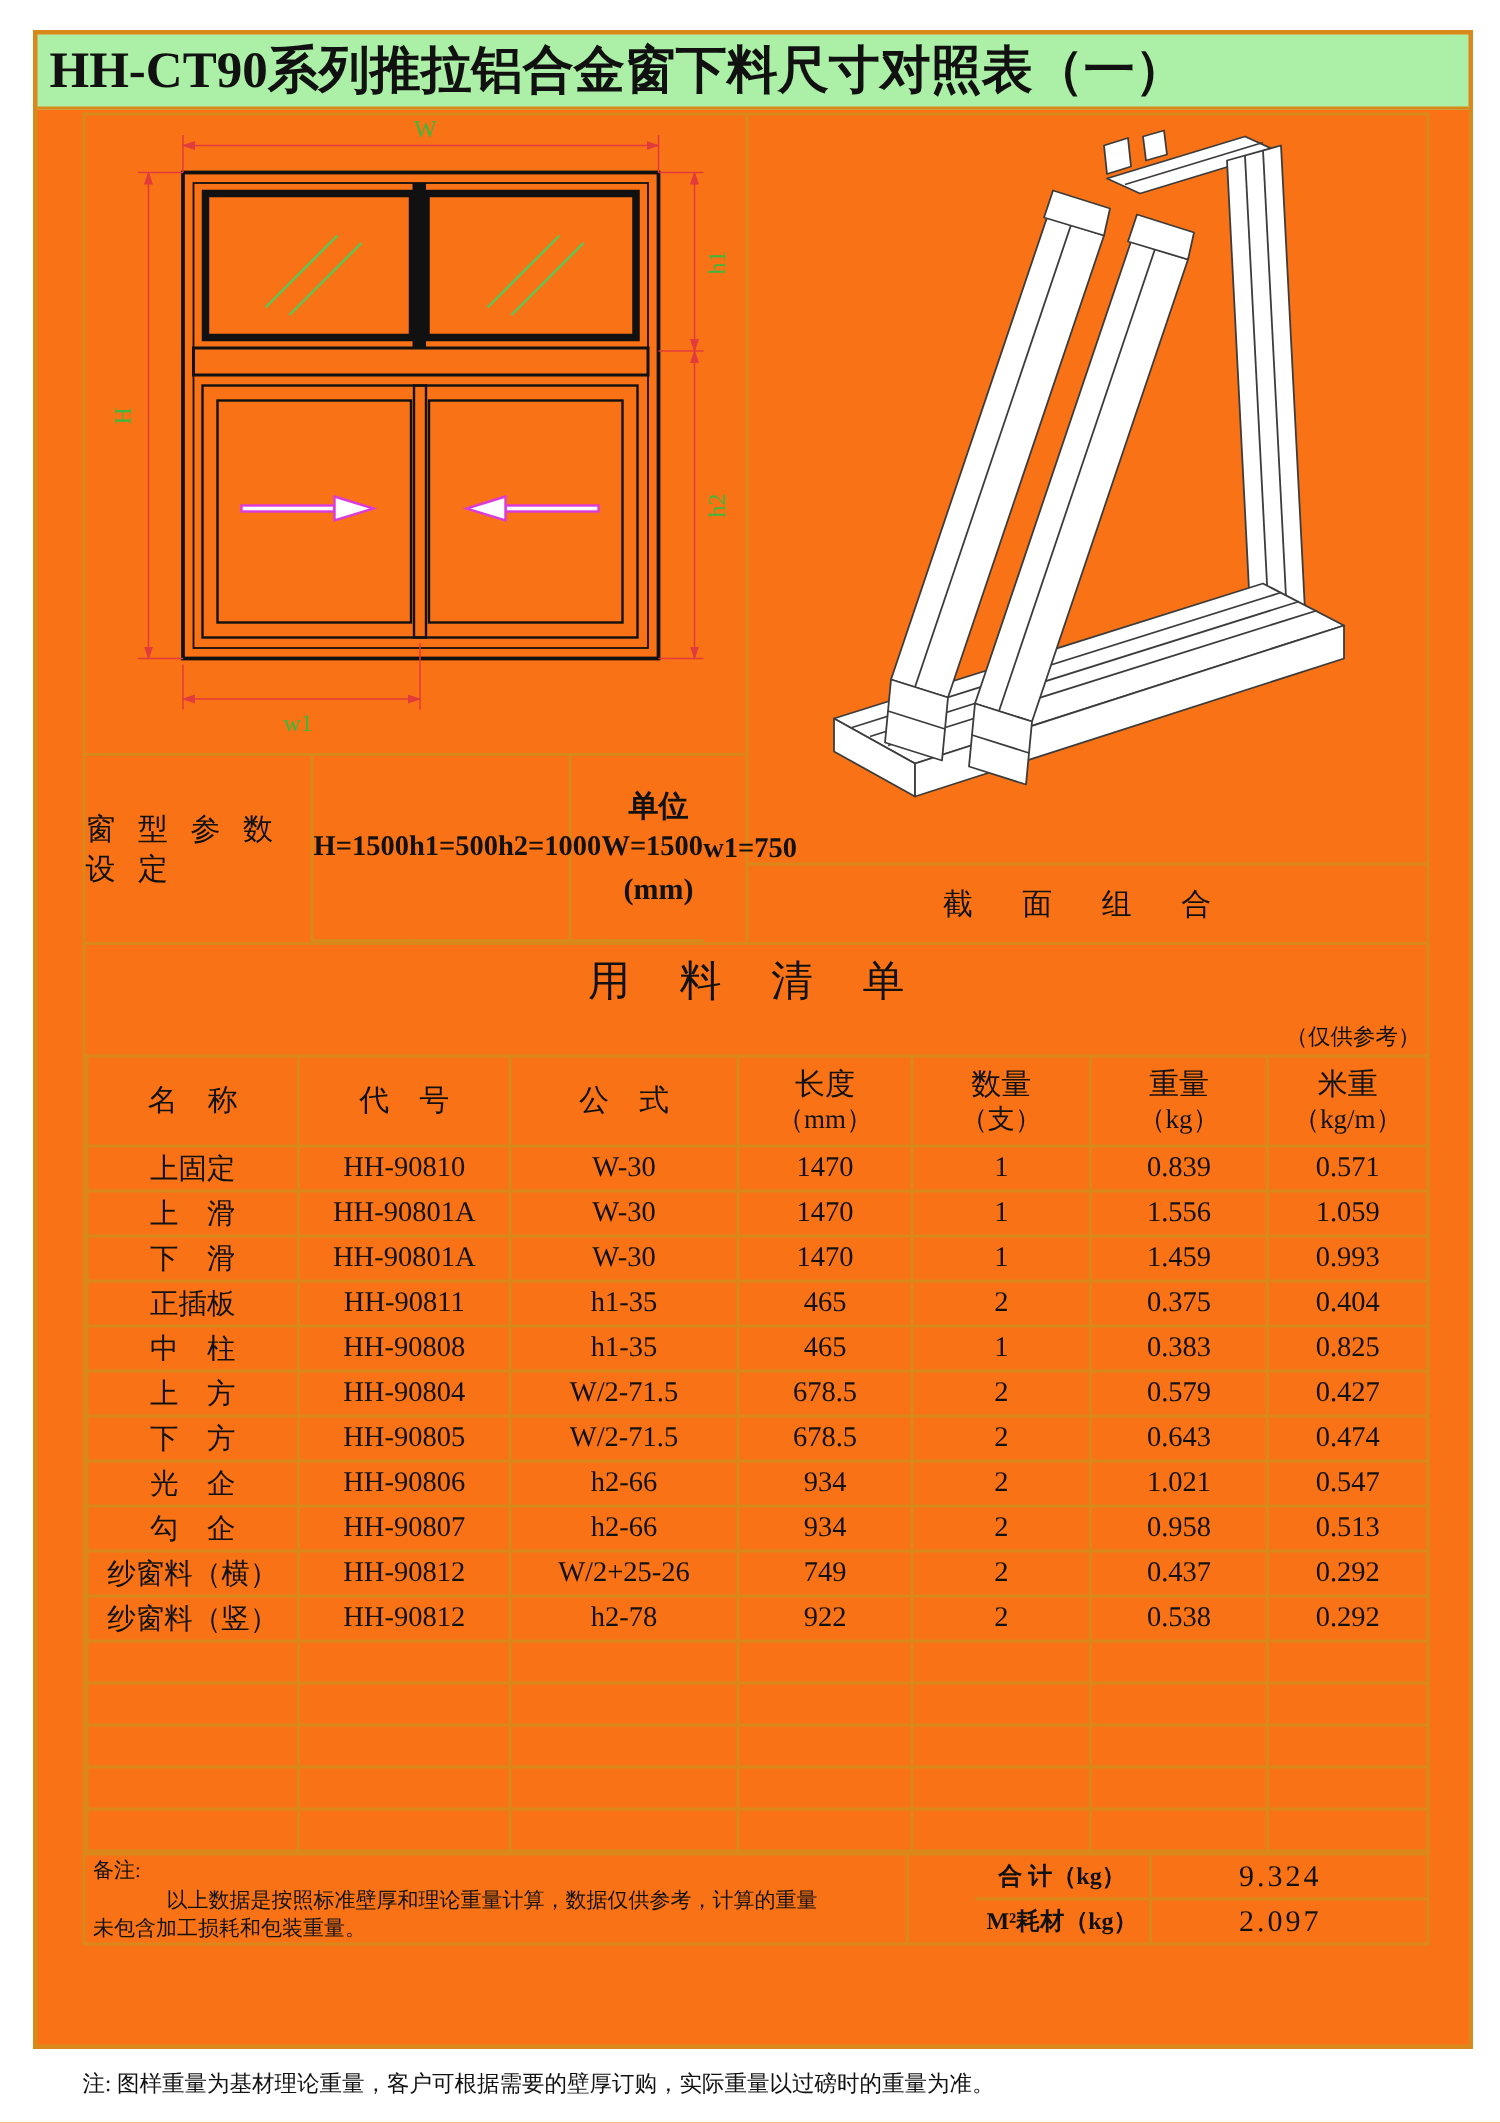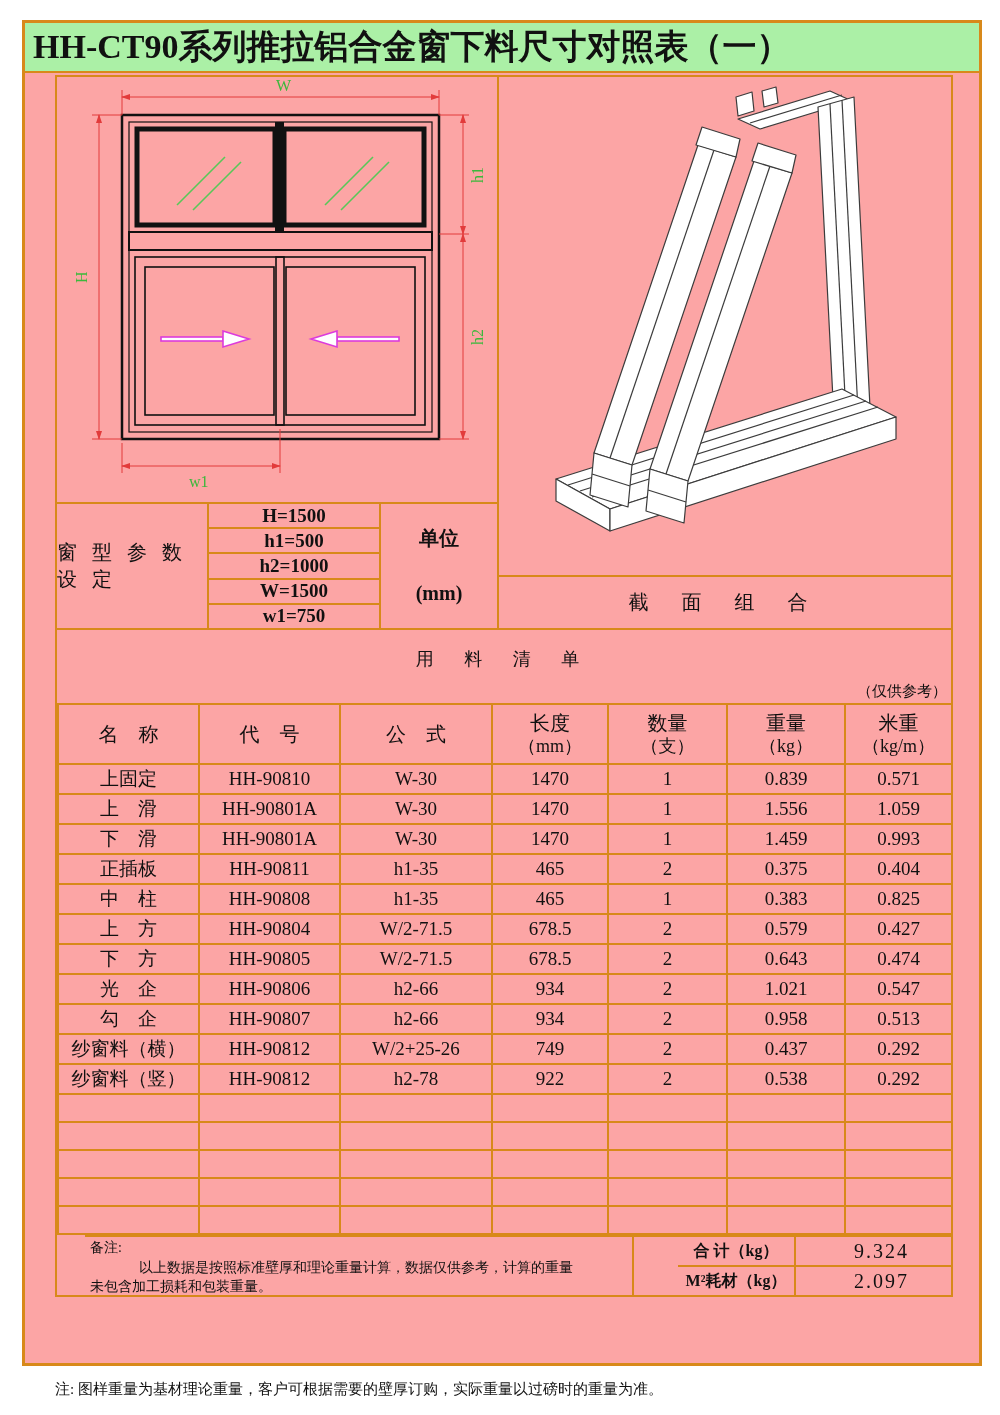--- a/index.html
+++ b/index.html
@@ -10,55 +10,55 @@
     --magenta:#DC3BDC;
   }
   *{box-sizing:border-box;}
   html,body{margin:0;padding:0;}
   body{
     width:1000px;height:1415px;position:relative;background:#fff;
     font-family:"Liberation Serif","DejaVu Serif",serif;color:#111;overflow:hidden;
   }
   .outer{
     position:absolute;left:22px;top:20px;width:960px;height:1346px;
-    border:3px solid var(--orange);background:#fca5a5;
+    border:3px solid var(--orange);background:#f97316;
   }
   .title-bar{
     height:50px;background:var(--green);border-bottom:2px solid var(--orange);
     display:flex;align-items:center;padding-left:8px;
     font-size:34px;font-weight:bold;white-space:nowrap;
   }
   .main{
     position:absolute;left:30px;top:52px;width:898px;
     border:2px solid var(--orange);
   }
   .top-flex{display:flex;height:551px;}
   .left-panel{width:442px;border-right:2px solid var(--orange);display:flex;flex-direction:column;}
   svg.win{width:442px;height:425px;display:block;}
   .params{flex:1;border-top:2px solid var(--orange);display:flex;}
   .p-label{width:152px;border-right:2px solid var(--orange);display:flex;align-items:center;justify-content:center;font-size:20px;letter-spacing:5px;}
-  .p-vals{width:172px;border-right:2px solid var(--orange);display:flex;flex-direction:column;}
+  .p-vals{width:172px;border-right:2px solid var(--orange);display:flex;flex-direction:row;}
   .p-val{flex:1;border-bottom:2px solid var(--orange);display:flex;align-items:center;justify-content:center;font-weight:bold;font-size:19px;}
   .p-val:last-child{border-bottom:none;border-radius:11px;}
   .p-unit{flex:1;display:flex;flex-direction:column;align-items:center;justify-content:center;font-weight:bold;font-size:20px;line-height:1.25;gap:30px;}
   .right-panel{flex:1;display:flex;flex-direction:column;}
   svg.sect{width:100%;height:498px;display:block;}
   .caption{flex:1;border-top:2px solid var(--orange);display:flex;align-items:center;justify-content:center;font-size:20px;letter-spacing:14px;}
   .mat-title{height:75px;border-top:2px solid var(--orange);position:relative;text-align:center;}
-  .mat-title .t{display:inline-block;padding-top:17px;font-size:18px;letter-spacing:13px;}
+  .mat-title .t{display:inline-block;padding-top:5px;font-size:28px;letter-spacing:13px;}
   .ref{position:absolute;right:4px;bottom:2px;font-size:15px;}
   table.mat{width:100%;border-collapse:collapse;table-layout:fixed;}
   table.mat th,table.mat td{border:2px solid var(--orange);text-align:center;padding:0;overflow:hidden;}
   table.mat th{height:60px;font-weight:normal;}
   .hl1{display:block;font-size:20px;line-height:1.25;}
   .hl2{display:block;font-size:18px;line-height:1.2;}
   .hl2:empty{display:none;}
   table.mat td{height:30px;font-size:19px;}
   table.mat tr.empty td{height:28px;}
-  .bottom-flex{display:flex;height:60px;border-top:2px solid var(--orange);margin-left:28px;}
+  .bottom-flex{display:flex;height:60px;border-top:2px solid var(--orange);}
   .remark{width:549px;border-right:2px solid var(--orange);font-size:14px;line-height:1.4;padding:1px 5px;}
   .remark .rl0{display:block;}
   .remark .rl1{display:block;text-indent:3.5em;}
   .remark .rl2{display:block;}
   .totals{flex:1;display:flex;flex-direction:column;padding-left:44px;}
   .t-row{flex:1;display:flex;}
   .t-row.first{border-bottom:2px solid var(--orange);}
   .t-lab{width:118px;border-right:2px solid var(--orange);display:flex;align-items:center;justify-content:center;font-size:16px;font-weight:bold;white-space:nowrap;}
   .t-val{flex:1;display:flex;align-items:center;padding-left:58px;font-size:20px;letter-spacing:2px;border-radius:12px;}
   .footer-note{position:absolute;left:55px;top:1380px;font-size:15px;}

